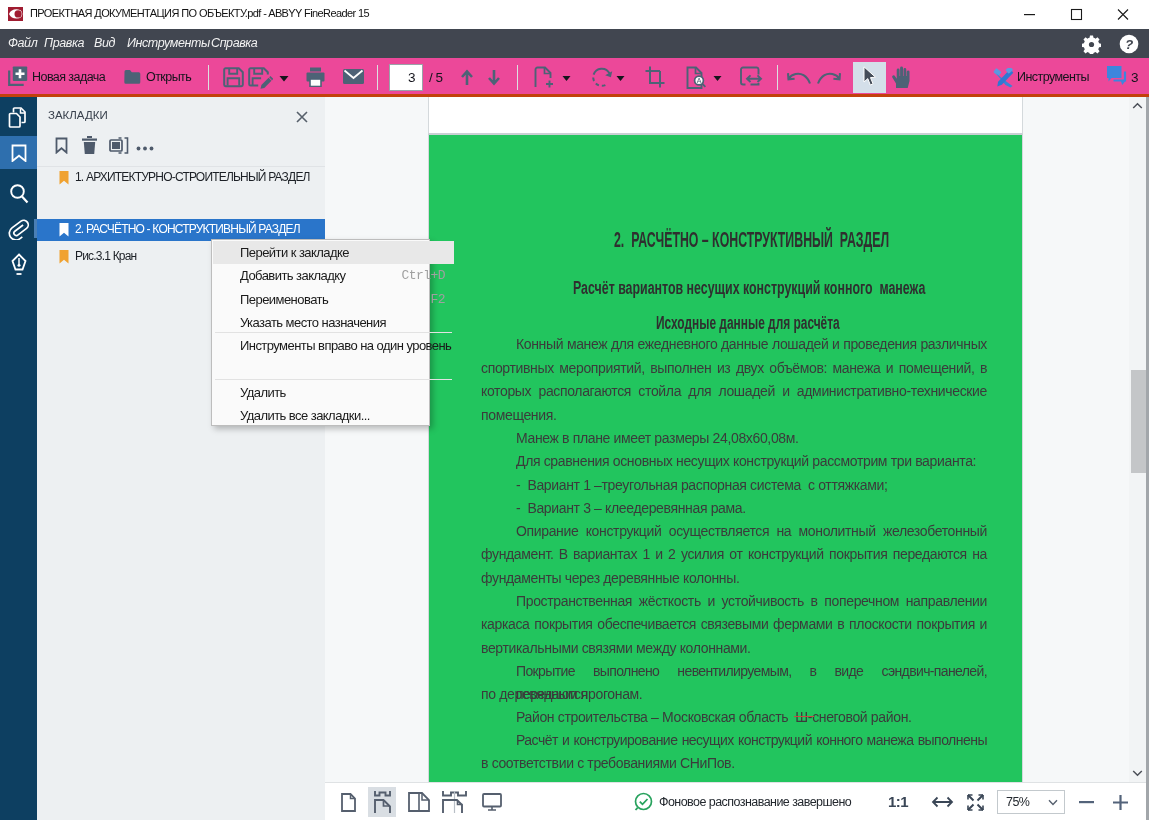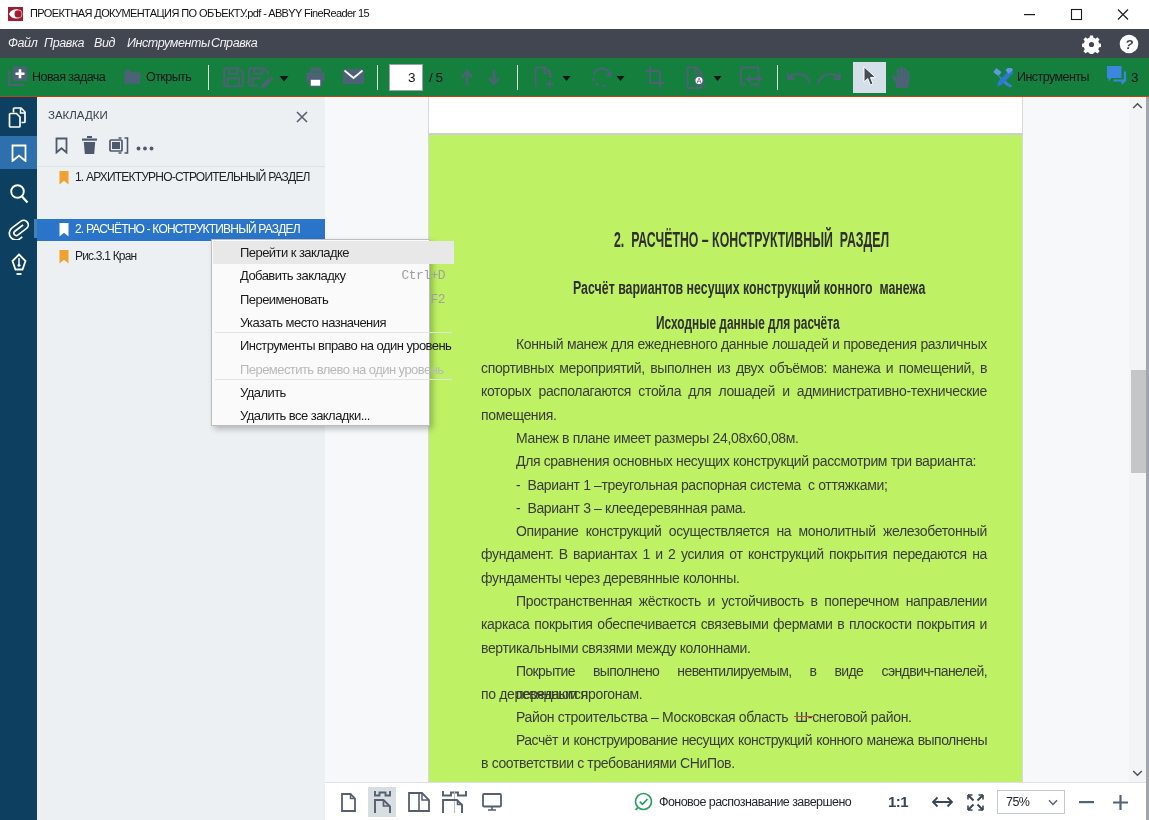--- a/index.html
+++ b/index.html
@@ -8,32 +8,32 @@
   .abs { position:absolute; }
   
   #titlebar { position:absolute; left:0; top:0; width:1149px; height:29px; background:#fff; }
   #titlebar .title { position:absolute; left:30px; top:7px; font-size:11px; letter-spacing:-0.6px; color:#121212; white-space:nowrap; }
   #appicon { position:absolute; left:10px; top:7px; width:15px; height:15px; }
   .winbtn { position:absolute; top:0; height:29px; color:#111; }
   
   #menubar { position:absolute; left:0; top:29px; width:1149px; height:29px; background:#414650; color:#f2f2f2; font-size:12.5px; letter-spacing:-0.4px;font-style:italic; }
   #menubar span.mi { position:absolute; top:7px; }
   
-  #toolbar { position:absolute; left:0; top:58px; width:1149px; height:39px; background:#15803d; border-bottom:1px solid #c2410c; }
+  #toolbar { position:absolute; left:0; top:58px; width:1149px; height:39px; background:#ec4899; border-bottom:3px solid #c2410c; }
   .tsep { position:absolute; top:7px; width:1px; height:25px; background:#dcdfe1; }
   .tbtxt { position:absolute; font-size:12.5px; letter-spacing:-0.55px; color:#14141c; white-space:nowrap; }
   
   #sidebar { position:absolute; left:0; top:97px; width:37px; height:723px; background:#0d3f61; }
   #sidesel { position:absolute; left:0; top:39px; width:37px; height:33px; background:#2e6fae; }
   #sidenotch { position:absolute; left:34px; top:122px; width:3px; height:19px; background:#4a7fb5; }
   #panel { position:absolute; left:37px; top:97px; width:288px; height:723px; background:#edf0f2; }
   #panelhead { position:absolute; left:11px; top:12px; font-size:11.5px; color:#39414d; letter-spacing:0; }
   #gutter { position:absolute; left:325px; top:97px; width:815px; height:685px; background:#f6f8f9; }
   #page2 { position:absolute; left:103px; top:0px; width:595px; height:38px; background:#fff; border:1px solid #d4d9dc; border-top:none; border-bottom:2px solid #c9cfd3; }
-  #page3 { position:absolute; left:103px; top:38px; width:595px; height:647px; background:#bef264; border:1px solid #d4d9dc; border-top:none; border-bottom:none; }
+  #page3 { position:absolute; left:103px; top:38px; width:595px; height:647px; background:#22c55e; border:1px solid #d4d9dc; border-top:none; border-bottom:none; }
   .doc { position:absolute; color:#3b3b3b; font-size:14px; letter-spacing:-0.35px; }
   .docj { left:52px; width:506px; line-height:23.3px; white-space:nowrap; }
   .jl { text-align:justify; text-align-last:justify; white-space:normal; }
   .ind { padding-left:35px; }
   .hx { position:absolute; white-space:nowrap; font-weight:bold; color:#2f2f2f; transform-origin:0 50%; line-height:22px; }
   
   #scroll { position:absolute; left:1129px; top:97px; width:17px; height:685px; background:#f2f4f5; }
   #thumb { position:absolute; left:1.5px; top:273px; width:15px; height:103px; background:#c4c6c8; }
   
   #statusbar { position:absolute; left:325px; top:782px; width:824px; height:38px; background:#fff; border-top:1px solid #dfe2e4; }
@@ -394,17 +394,16 @@
   </svg>
 </div>
 
 <div id="ctx">
   <div class="ci" style="top:1px;background:#e8e8e8">Перейти к закладке</div>
   <div class="ci" style="top:24.3px">Добавить закладку<span class="sc">Ctrl+D</span></div>
   <div class="ci" style="top:47.6px">Переименовать<span class="sc">F2</span></div>
   <div class="ci" style="top:70.9px">Указать место назначения</div>
   <div class="csep" style="top:91.5px"></div>
   <div class="ci" style="top:94.2px">Инструменты вправо на один уровень</div>
-  <div class="ci" style="top:117.5px;color:#b9b9b9">Переместить влево на один уровень</div>
   <div class="csep" style="top:139px"></div>
   <div class="ci" style="top:140.8px">Удалить</div>
   <div class="ci" style="top:164.1px">Удалить все закладки...</div>
 </div>
 
 </body></html>

